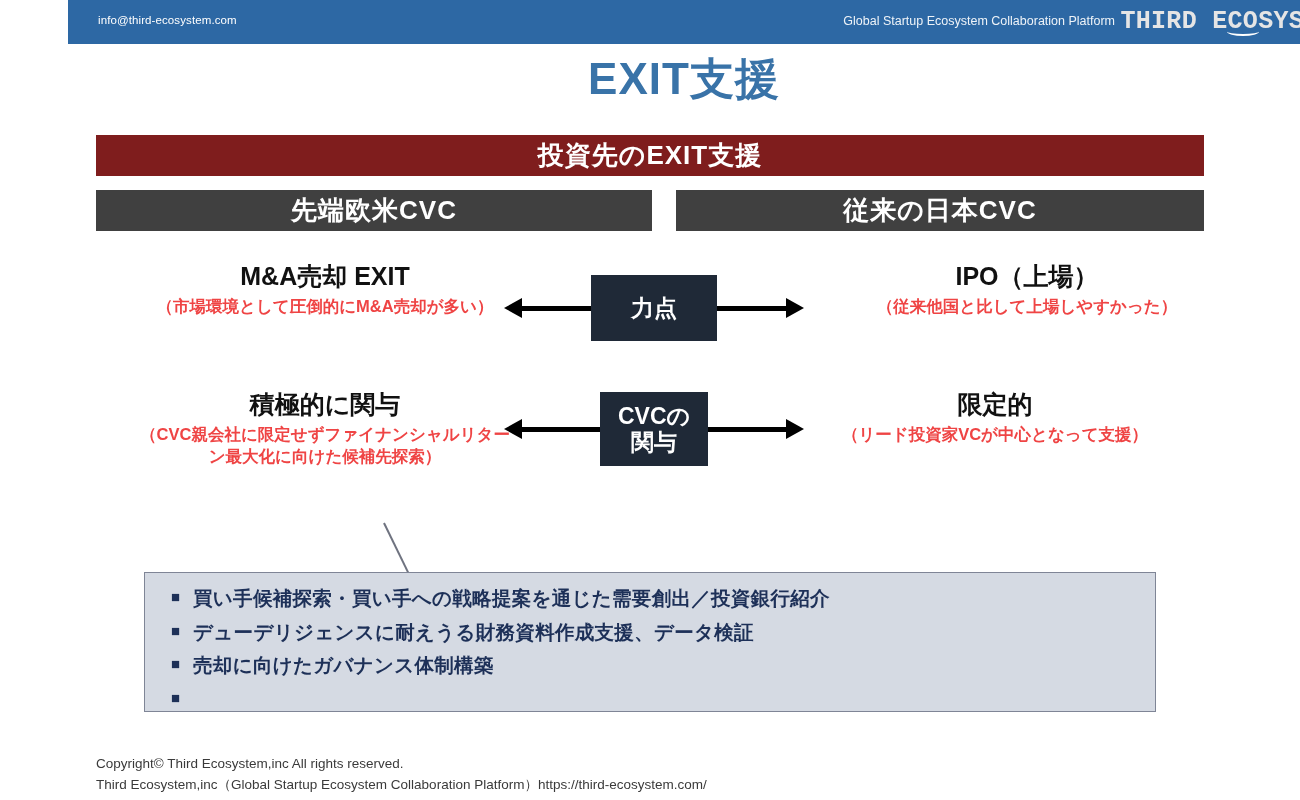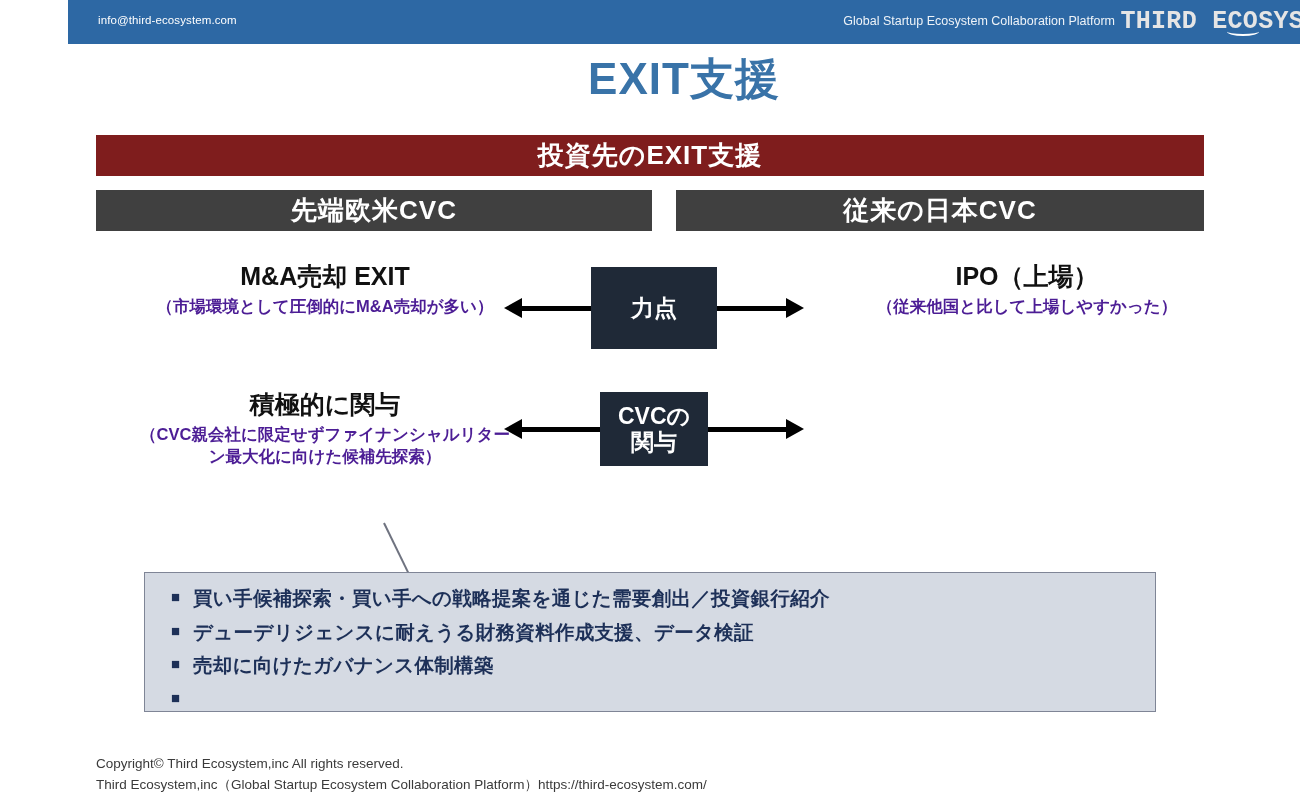--- a/index.html
+++ b/index.html
@@ -127,21 +127,21 @@
   .cell .cell-main {
     font-size: 25px;
     font-weight: bold;
     color: #111111;
     line-height: 1.18;
     white-space: nowrap;
   }
   .cell .cell-sub {
     font-size: 16.5px;
     font-weight: bold;
-    color: #4c1d95;
+    color: #ef4444;
     line-height: 1.35;
     margin-top: 3px;
   }
 
   .cell-r1-left  { left: 145px; top: 262px; width: 360px; }
   .cell-r1-right { left: 842px; top: 262px; width: 370px; }
   .cell-r2-left  { left: 140px; top: 390px; width: 370px; }
   .cell-r2-right { left: 820px; top: 390px; width: 350px; }
 
   
@@ -162,21 +162,21 @@
     font-weight: bold;
     font-size: 23px;
     display: flex;
     align-items: center;
     justify-content: center;
     text-align: center;
     line-height: 1.15;
     flex: 0 0 auto;
     z-index: 2;
   }
-  .center-group.row1 .center-box { width: 126px; height: 82px; }
+  .center-group.row1 .center-box { width: 126px; height: 66px; }
   .center-group.row2 .center-box { width: 108px; height: 74px; }
 
   .arrow {
     flex: 1 1 auto;
     height: 22px;
     position: relative;
   }
   .arrow .shaft {
     position: absolute;
     top: 9px;
@@ -307,20 +307,22 @@
       <div>関与</div>
     </div>
   </div>
   <div class="arrow right">
     <div class="shaft"></div>
       <div class="head"></div>
   </div>
 </div>
 
 <div class="cell cell-r2-right">
+  <div class="cell-main">限定的</div>
+  <div class="cell-sub">（リード投資家VCが中心となって支援）</div>
 </div>
 
 <div class="connector"></div>
 
 <div class="bullet-box">
   <div class="bullet-row">
     <span class="bullet-marker">■</span>
     <span class="bullet-text">買い手候補探索・買い手への戦略提案を通じた需要創出／投資銀行紹介</span>
   </div>
   <div class="bullet-row">

